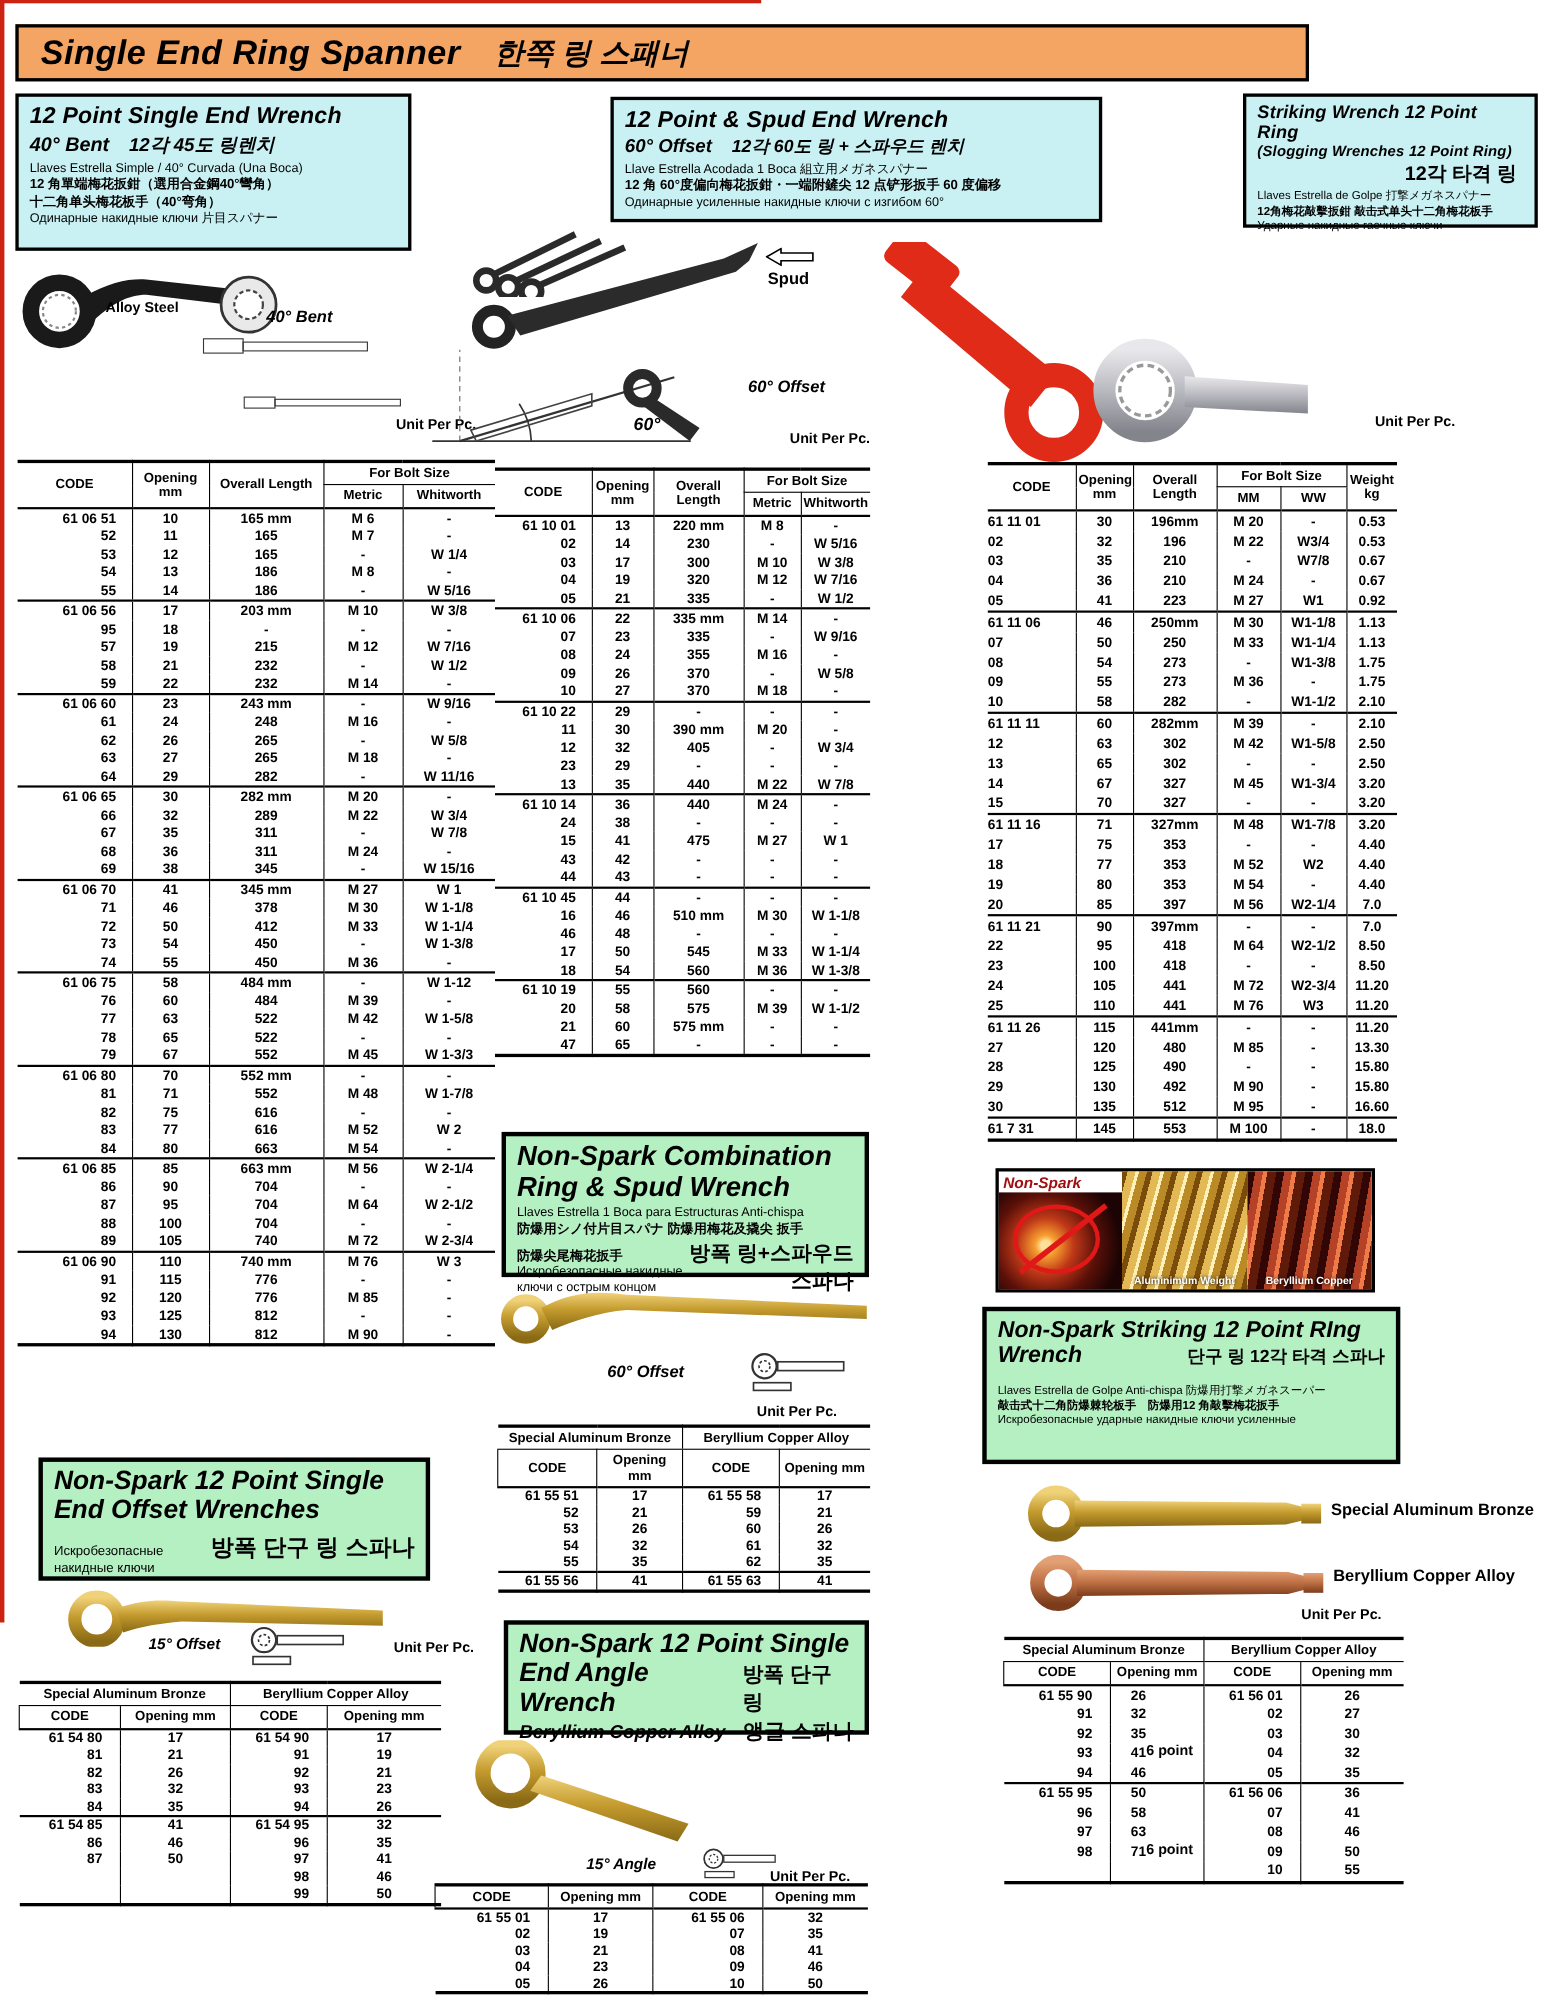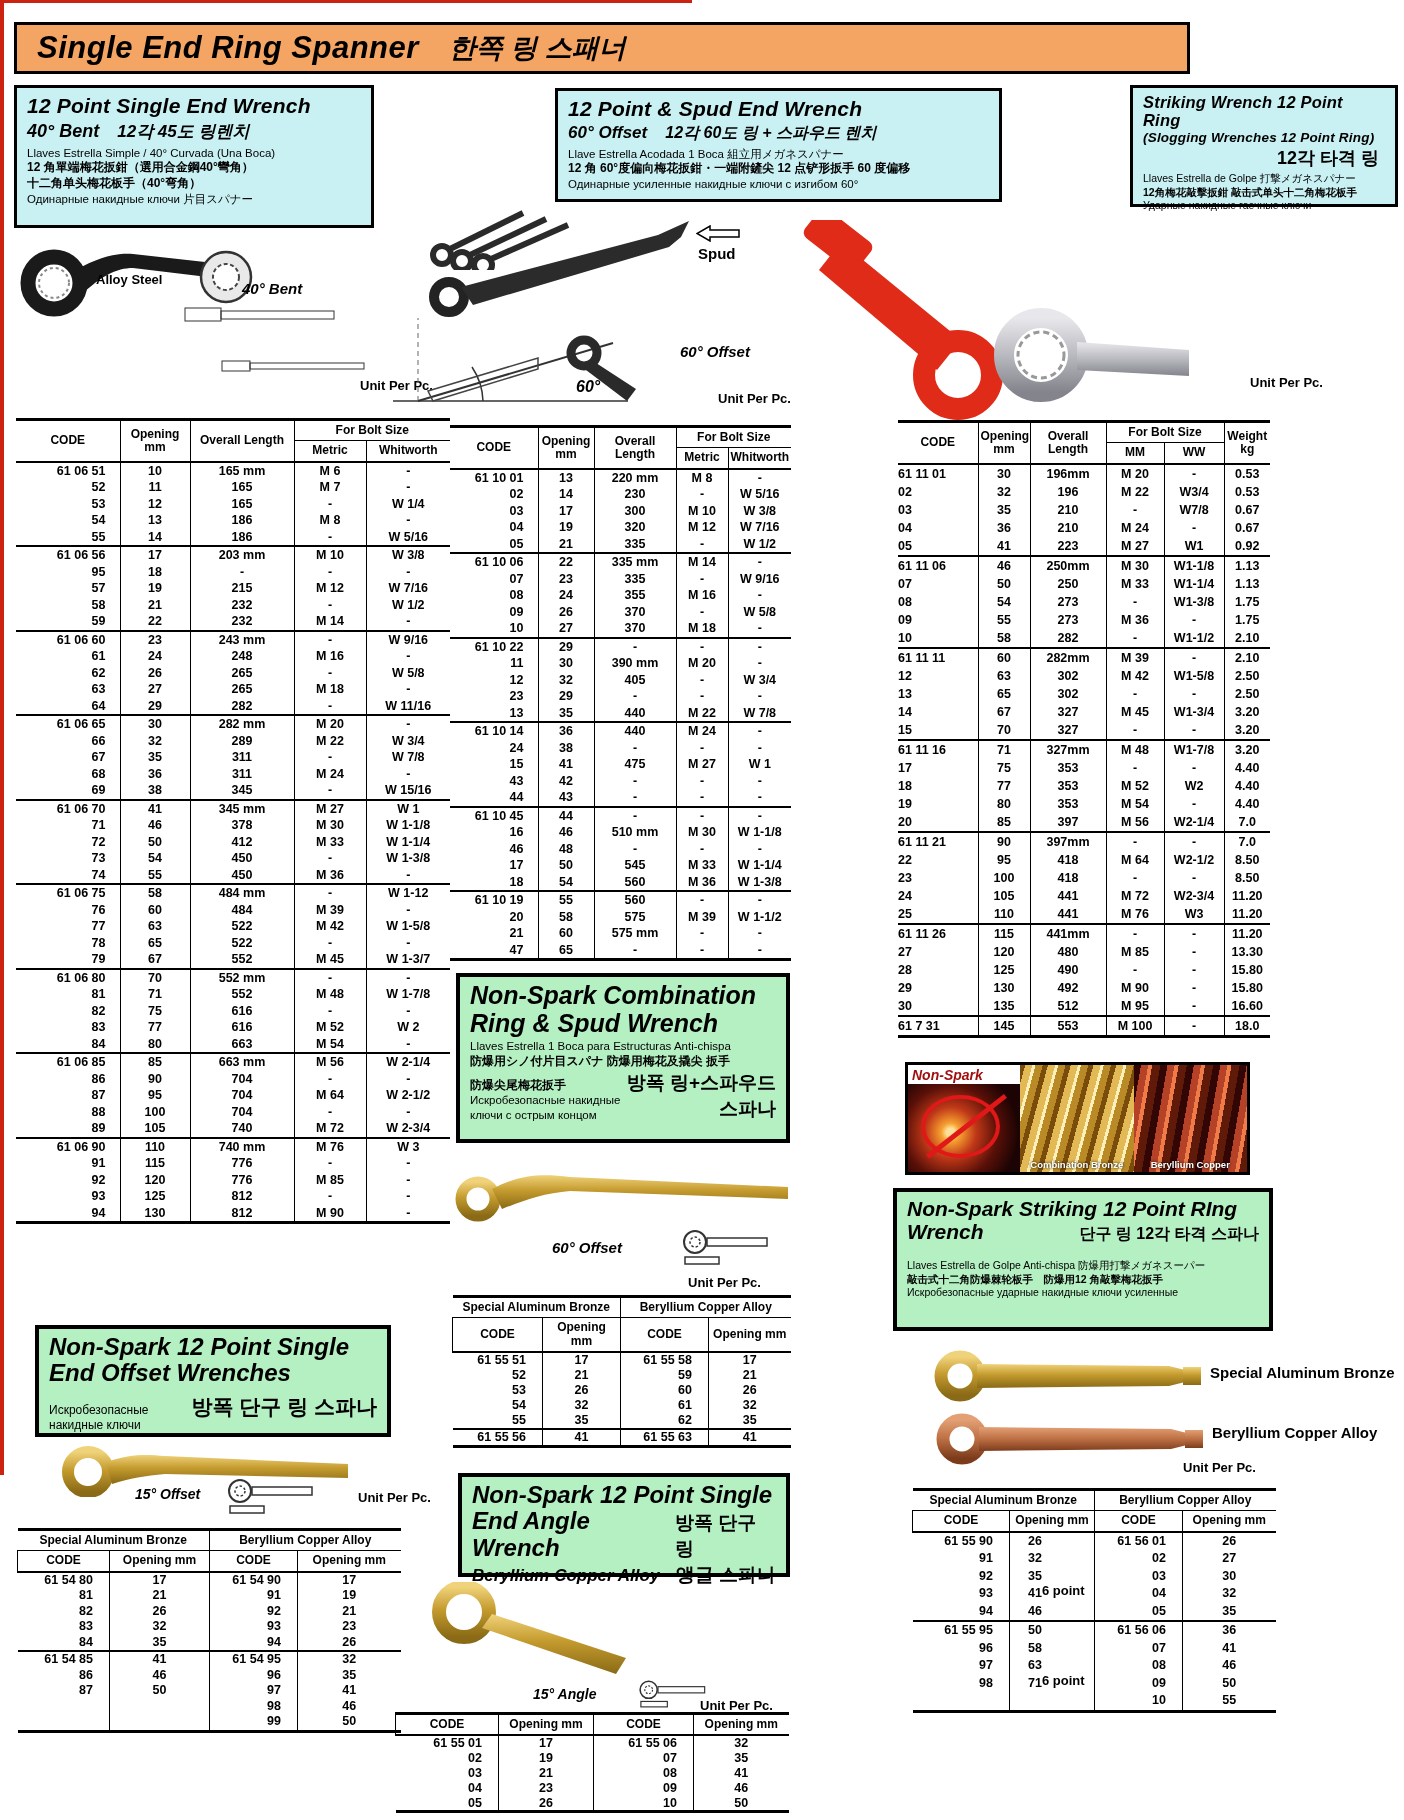--- a/index.html
+++ b/index.html
@@ -337,21 +337,21 @@
         <td>65</td>
         <td>522</td>
         <td>-</td>
         <td>-</td>
       </tr>
       <tr>
         <td>79</td>
         <td>67</td>
         <td>552</td>
         <td>M 45</td>
-        <td>W 1-3/7</td>
+        <td>W 1-3/3</td>
       </tr>
       <tr class="gsep">
         <td>61 06 80</td>
         <td>70</td>
         <td>552 mm</td>
         <td>-</td>
         <td>-</td>
       </tr>
       <tr>
         <td>81</td>
@@ -1015,21 +1015,21 @@
         <td>61 7 31</td>
         <td>145</td>
         <td>553</td>
         <td>M 100</td>
         <td>-</td>
         <td>18.0</td>
       </tr>
     </tbody>
 </table>
 
-<div class="abs greenbox" style="left:456px;top:973px;width:334px;height:170px">
+<div class="abs greenbox" style="left:456px;top:1029px;width:334px;height:132px">
   <div class="g-main" style="font-size:25px">Non-Spark Combination</div>
   <div class="g-main" style="font-size:25px">Ring &amp; Spud Wrench</div>
   <div class="desc" style="margin-top:2px">Llaves Estrella 1 Boca para Estructuras Anti-chispa</div>
   <div class="desc cjk">防爆用シノ付片目スパナ  防爆用梅花及撬尖 扳手</div>
   <div class="gb-row">
     <div>
       <div class="desc cjk">防爆尖尾梅花扳手</div>
       <div class="desc">Искробезопасные накидные</div>
       <div class="desc">ключи с острым концом</div>
     </div>
@@ -1116,21 +1116,21 @@
 
 <div class="abs photo-box" style="left:905px;top:1062px;width:345px;height:113px">
   <div class="photo" style="max-width:112px;display:flex;flex-direction:column">
     <div class="nonspark-word">Non-Spark</div>
     <div class="spark" style="flex:1;position:relative">
       <div class="ring"></div>
       <div class="slash"></div>
     </div>
   </div>
   <div class="photo brass">
-    <span class="cap">Combination Bronze</span>
+    <span class="cap">Aluminimum Weight</span>
   </div>
   <div class="photo copperph">
     <span class="cap">Beryllium Copper</span>
   </div>
 </div>
 
 <div class="abs greenbox" style="left:35px;top:1325px;width:356px;height:112px">
   <div class="g-main">Non-Spark 12 Point Single</div>
   <div class="g-main">End Offset Wrenches</div>
   <div class="gb-row" style="margin-top:6px">

